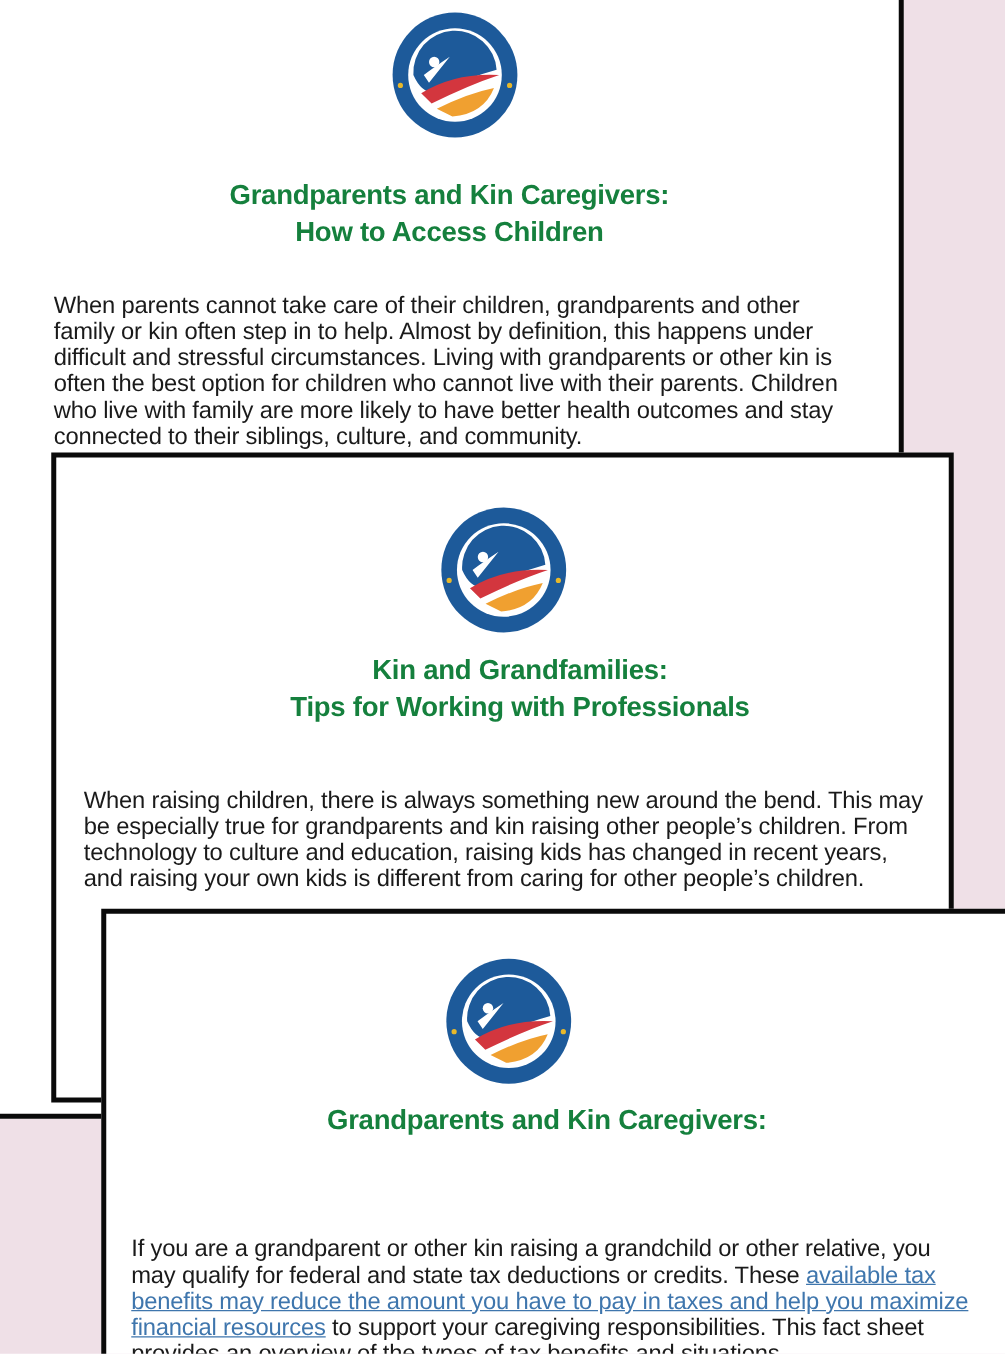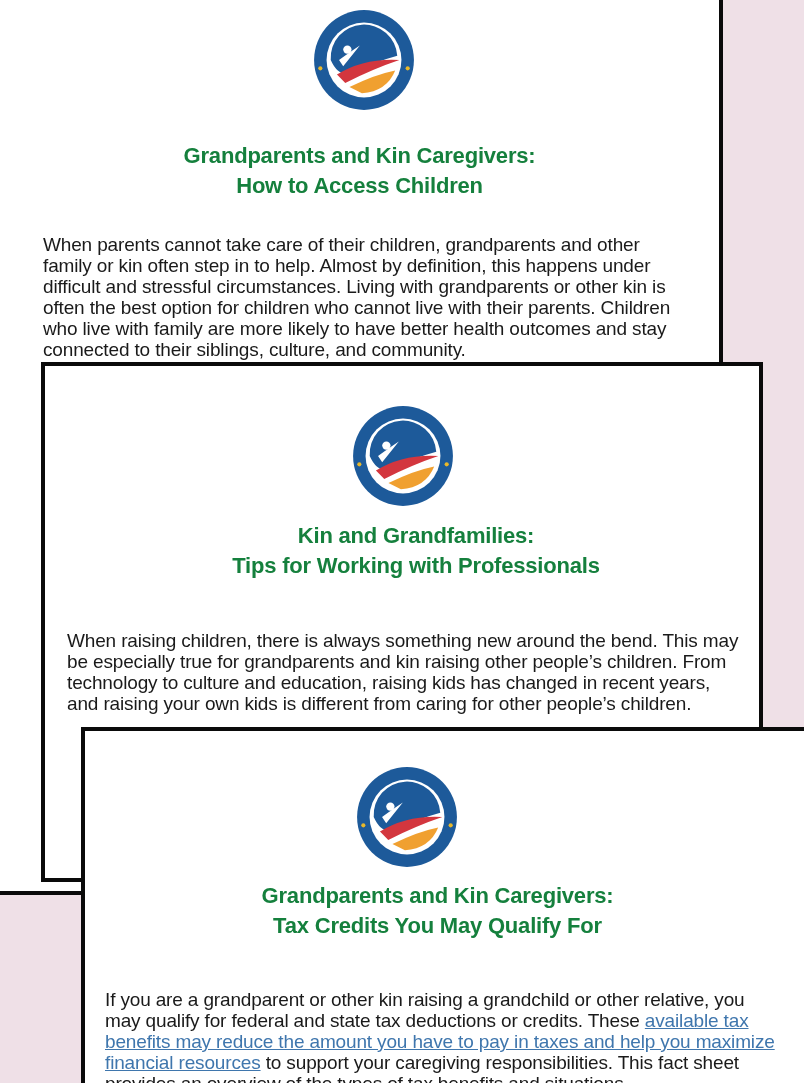--- a/index.html
+++ b/index.html
@@ -74,18 +74,17 @@
     <path d="M18 50 A32 32 0 0 1 82 46 Q60 52 40 62 Q26 68 18 50Z" fill="#1d5a9a"></path>
     <path d="M24 64 Q50 48 84 50 Q60 58 32 72Z" fill="#d3363e"></path>
     <path d="M36 76 Q60 64 80 60 Q72 80 48 82Z" fill="#f0a030"></path>
     <circle cx="34" cy="40" r="4" fill="#fff"></circle>
     <path d="M26 50 Q34 44 46 36 Q38 46 30 56Z" fill="#fff"></path>
     <circle cx="8" cy="58" r="2" fill="#e8b82a"></circle>
       <circle cx="92" cy="58" r="2" fill="#e8b82a"></circle>
   </svg>
   <div class="title" style="top:150px; right:14px;">
     <div>Grandparents and Kin Caregivers:</div>
-    <div>Tax Credits You May Qualify For</div>
   </div>
   <div class="body-text" style="left:20px; top:246px; width:680px;margin-top:12px;">
     <span>If you are a grandparent or other kin raising a grandchild or other relative, you may qualify for federal and state tax deductions or credits. These </span><a href="#">available tax benefits may reduce the amount you have to pay in taxes and help you maximize financial resources</a><span> to support your caregiving responsibilities. This fact sheet provides an overview of the types of tax benefits and situations</span>
   </div>
 </div>
 
 </body></html>

